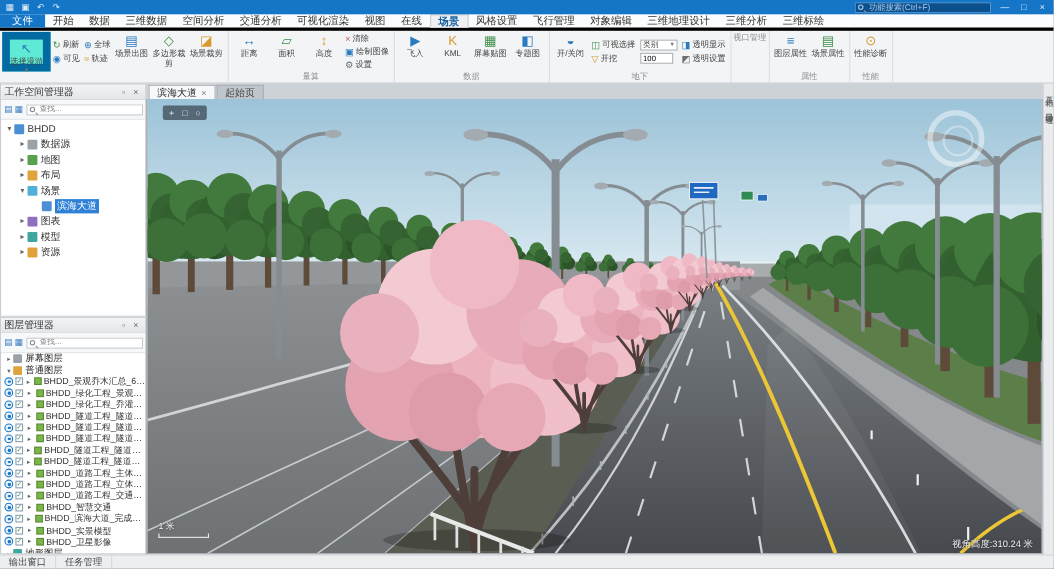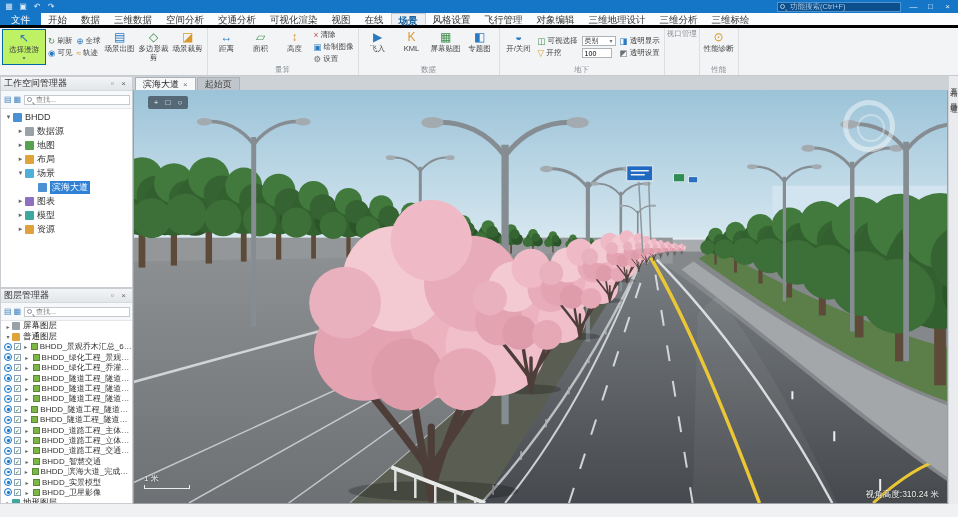--- a/index.html
+++ b/index.html
@@ -23,21 +23,21 @@
   .rtab.active{background:#eef0f3;border:1px solid #c9cdd2;border-bottom:1px solid #eef0f3;color:#17629f;font-weight:bold}
 
   
   .ribbon{position:absolute;top:28px;left:0;right:0;height:48px;background:#f3f4f6;border-bottom:1px solid #c7cacd;display:flex;overflow:hidden;z-index:28}
   .rgroup{display:flex;flex-direction:column;border-right:1px solid #dcdee1;padding:1px 2px 0}
   .rbody{display:flex;height:36px}
   .rglabel{height:10px;line-height:10px;font-size:7.5px;color:#8a8f94;text-align:center}
   .rbig{width:34px;display:flex;flex-direction:column;align-items:center;color:#444;cursor:default}
   .rbig .ric{font-size:12px;line-height:16px;height:16px}
   .rbig .rlbl{font-size:7.5px;line-height:8.5px;text-align:center}
-  .rbig.sel{background:#bef264;border:1px solid #0369a1;width:44px}
+  .rbig.sel{background:#5eead4;border:7px solid #0369a1;width:44px}
   .rcol{display:flex;flex-direction:column;justify-content:center}
   .rsmall{display:flex;align-items:center;height:12px;font-size:7.5px;color:#444;padding:0 2px;white-space:nowrap}
   .rsmall .ric{font-size:8.5px;margin-right:2px}
   .rfield{display:flex;align-items:center;height:12px;font-size:7.5px;color:#444;padding:0 2px}
   .rfield .fbox{border:1px solid #aeb3b8;background:#fff;width:34px;height:10px;display:flex;align-items:center;justify-content:space-between;padding:0 2px;font-size:7px}
   .rfield input{width:30px;height:10px;border:1px solid #aeb3b8;font-size:7px;padding:0 2px}
   .c-blue{color:#2a7ac0}.c-green{color:#3f8f4a}.c-orange{color:#d89a2e}.c-gray{color:#6a7076}.c-red{color:#c05555}
   .ddv{font-size:6px;color:#777;line-height:6px}
   .ic-cursor::before{content:"↖"}.ic-refresh::before{content:"↻"}.ic-eye::before{content:"◉"}.ic-globe::before{content:"⊕"}
   .ic-track::before{content:"≈"}.ic-export::before{content:"▤"}.ic-polyclip::before{content:"◇"}.ic-sceneclip::before{content:"◪"}
@@ -301,20 +301,33 @@
             </div>
         </div>
       </div>
       <div class="rglabel">地下</div>
     </div>
 
     <div class="rgroup">
       <div class="rglabel">视口管理</div>
     </div>
 
+    <div class="rgroup">
+      <div class="rbody">
+        <div class="rbig">
+          <span class="ric c-blue ic-layerattr"></span>
+          <span class="rlbl">图层属性</span>
+        </div>
+        <div class="rbig">
+          <span class="ric c-green ic-sceneattr"></span>
+          <span class="rlbl">场景属性</span>
+        </div>
+      </div>
+      <div class="rglabel">属性</div>
+    </div>
 
     <div class="rgroup">
       <div class="rbody">
         <div class="rbig">
           <span class="ric c-orange ic-perf"></span>
           <span class="rlbl">性能诊断</span>
         </div>
       </div>
       <div class="rglabel">性能</div>
     </div>
@@ -748,14 +761,20 @@
     </div>
   </div>
 
   <div class="rightstrip">
 
       <span class="vlabel">工具箱</span>
 
       <span class="vlabel">目录管理</span>
     </div>
 
+  <div class="statusbar">
+
+      <span class="sb-item">输出窗口</span>
+
+      <span class="sb-item">任务管理</span>
+    </div>
 
 </div>
 
 </body></html>

